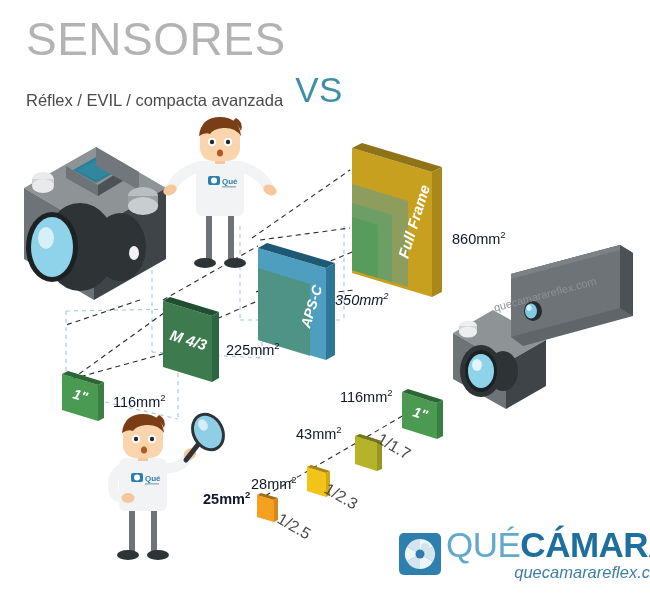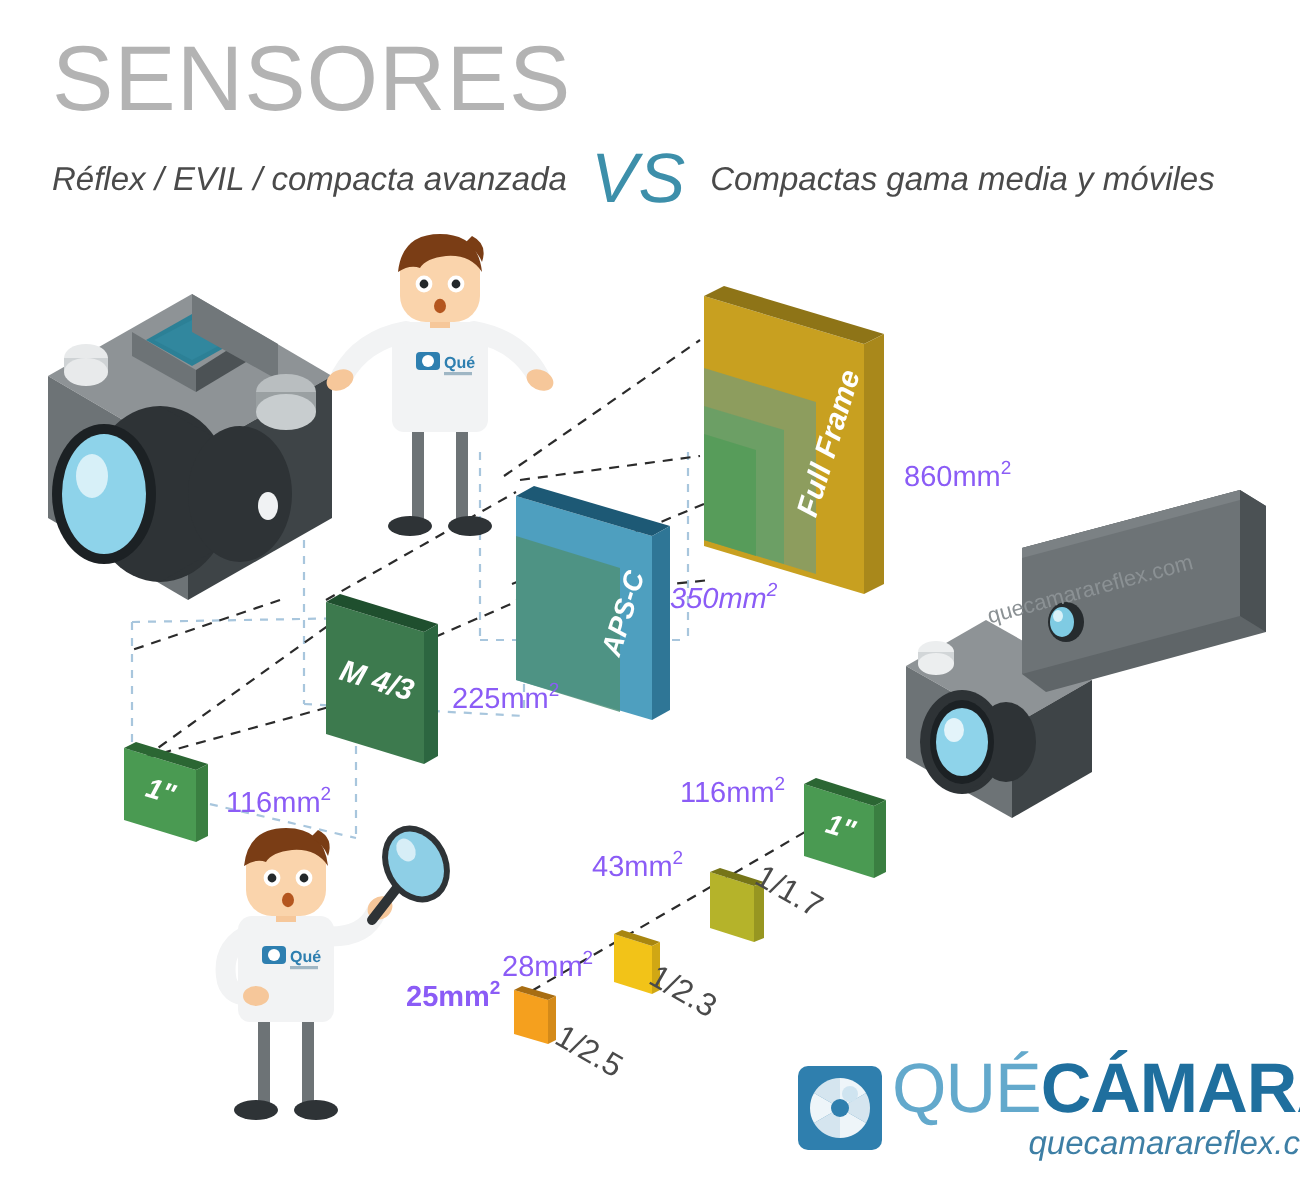--- a/index.html
+++ b/index.html
@@ -4,30 +4,30 @@
 <style>
   html,body{margin:0;padding:0;background:#fff;}
   body{width:650px;height:600px;overflow:hidden;
        font-family:"Liberation Sans","DejaVu Sans",sans-serif;
        -webkit-font-smoothing:antialiased;}
   #stage{position:relative;width:650px;height:448px;background:#ffffff;}
 
   
   #header{position:absolute;left:26px;top:16px;}
   #title{font-size:46px;letter-spacing:.5px;color:#b3b3b3;line-height:1;font-weight:400;}
-  #subtitle-row{margin-top:8px;display:flex;align-items:center;gap:12px;white-space:nowrap;font-style:italic;}
+  #subtitle-row{margin-top:8px;display:flex;align-items:flex-end;gap:12px;white-space:nowrap;}
   .sub-txt{font-size:16.5px;color:#4a4a4a;font-weight:400;}
   #vs{font-size:35px;color:#3d8faa;font-weight:400;letter-spacing:.5px;}
 
   
   .layer{position:absolute;left:0;top:0;width:650px;height:600px;pointer-events:none;}
   .layer svg{display:block;}
 
   
-  .area-label{position:absolute;font-size:14.5px;color:#8b5cf6;white-space:nowrap;}
+  .area-label{position:absolute;font-size:14.5px;color:#0f172a;white-space:nowrap;}
   .area-label sup{font-size:9.5px;vertical-align:super;}
 
   
   .fmt-label{position:absolute;font-size:16px;color:#4a4a4a;white-space:nowrap;
              transform-origin:0 0;}
 
   
   #logo{position:absolute;left:398px;top:527px;display:flex;align-items:center;gap:4px;}
   #logo-mark{width:44px;height:44px;flex:0 0 44px;}
   #logo-words{display:flex;flex-direction:column;line-height:1;}
@@ -39,21 +39,20 @@
 </head>
 <body>
 
 <div id="stage">
 
   <div id="header">
     <div id="title">SENSORES</div>
     <div id="subtitle-row">
       <span class="sub-txt">Réflex / EVIL / compacta avanzada</span>
       <span id="vs">VS</span>
-      <span class="sub-txt">Compactas gama media y móviles</span>
     </div>
   </div>
 
   <div class="layer">
     <svg width="650" height="600" viewBox="0 0 650 600" xmlns="http://www.w3.org/2000/svg">
       <defs>
         <style>
           .dshd{stroke:#2b2b2b;stroke-width:1.1;stroke-dasharray:5 4;fill:none;}
           .dshb{stroke:#a8c6dd;stroke-width:1.1;stroke-dasharray:4 4;fill:none;}
         </style>

